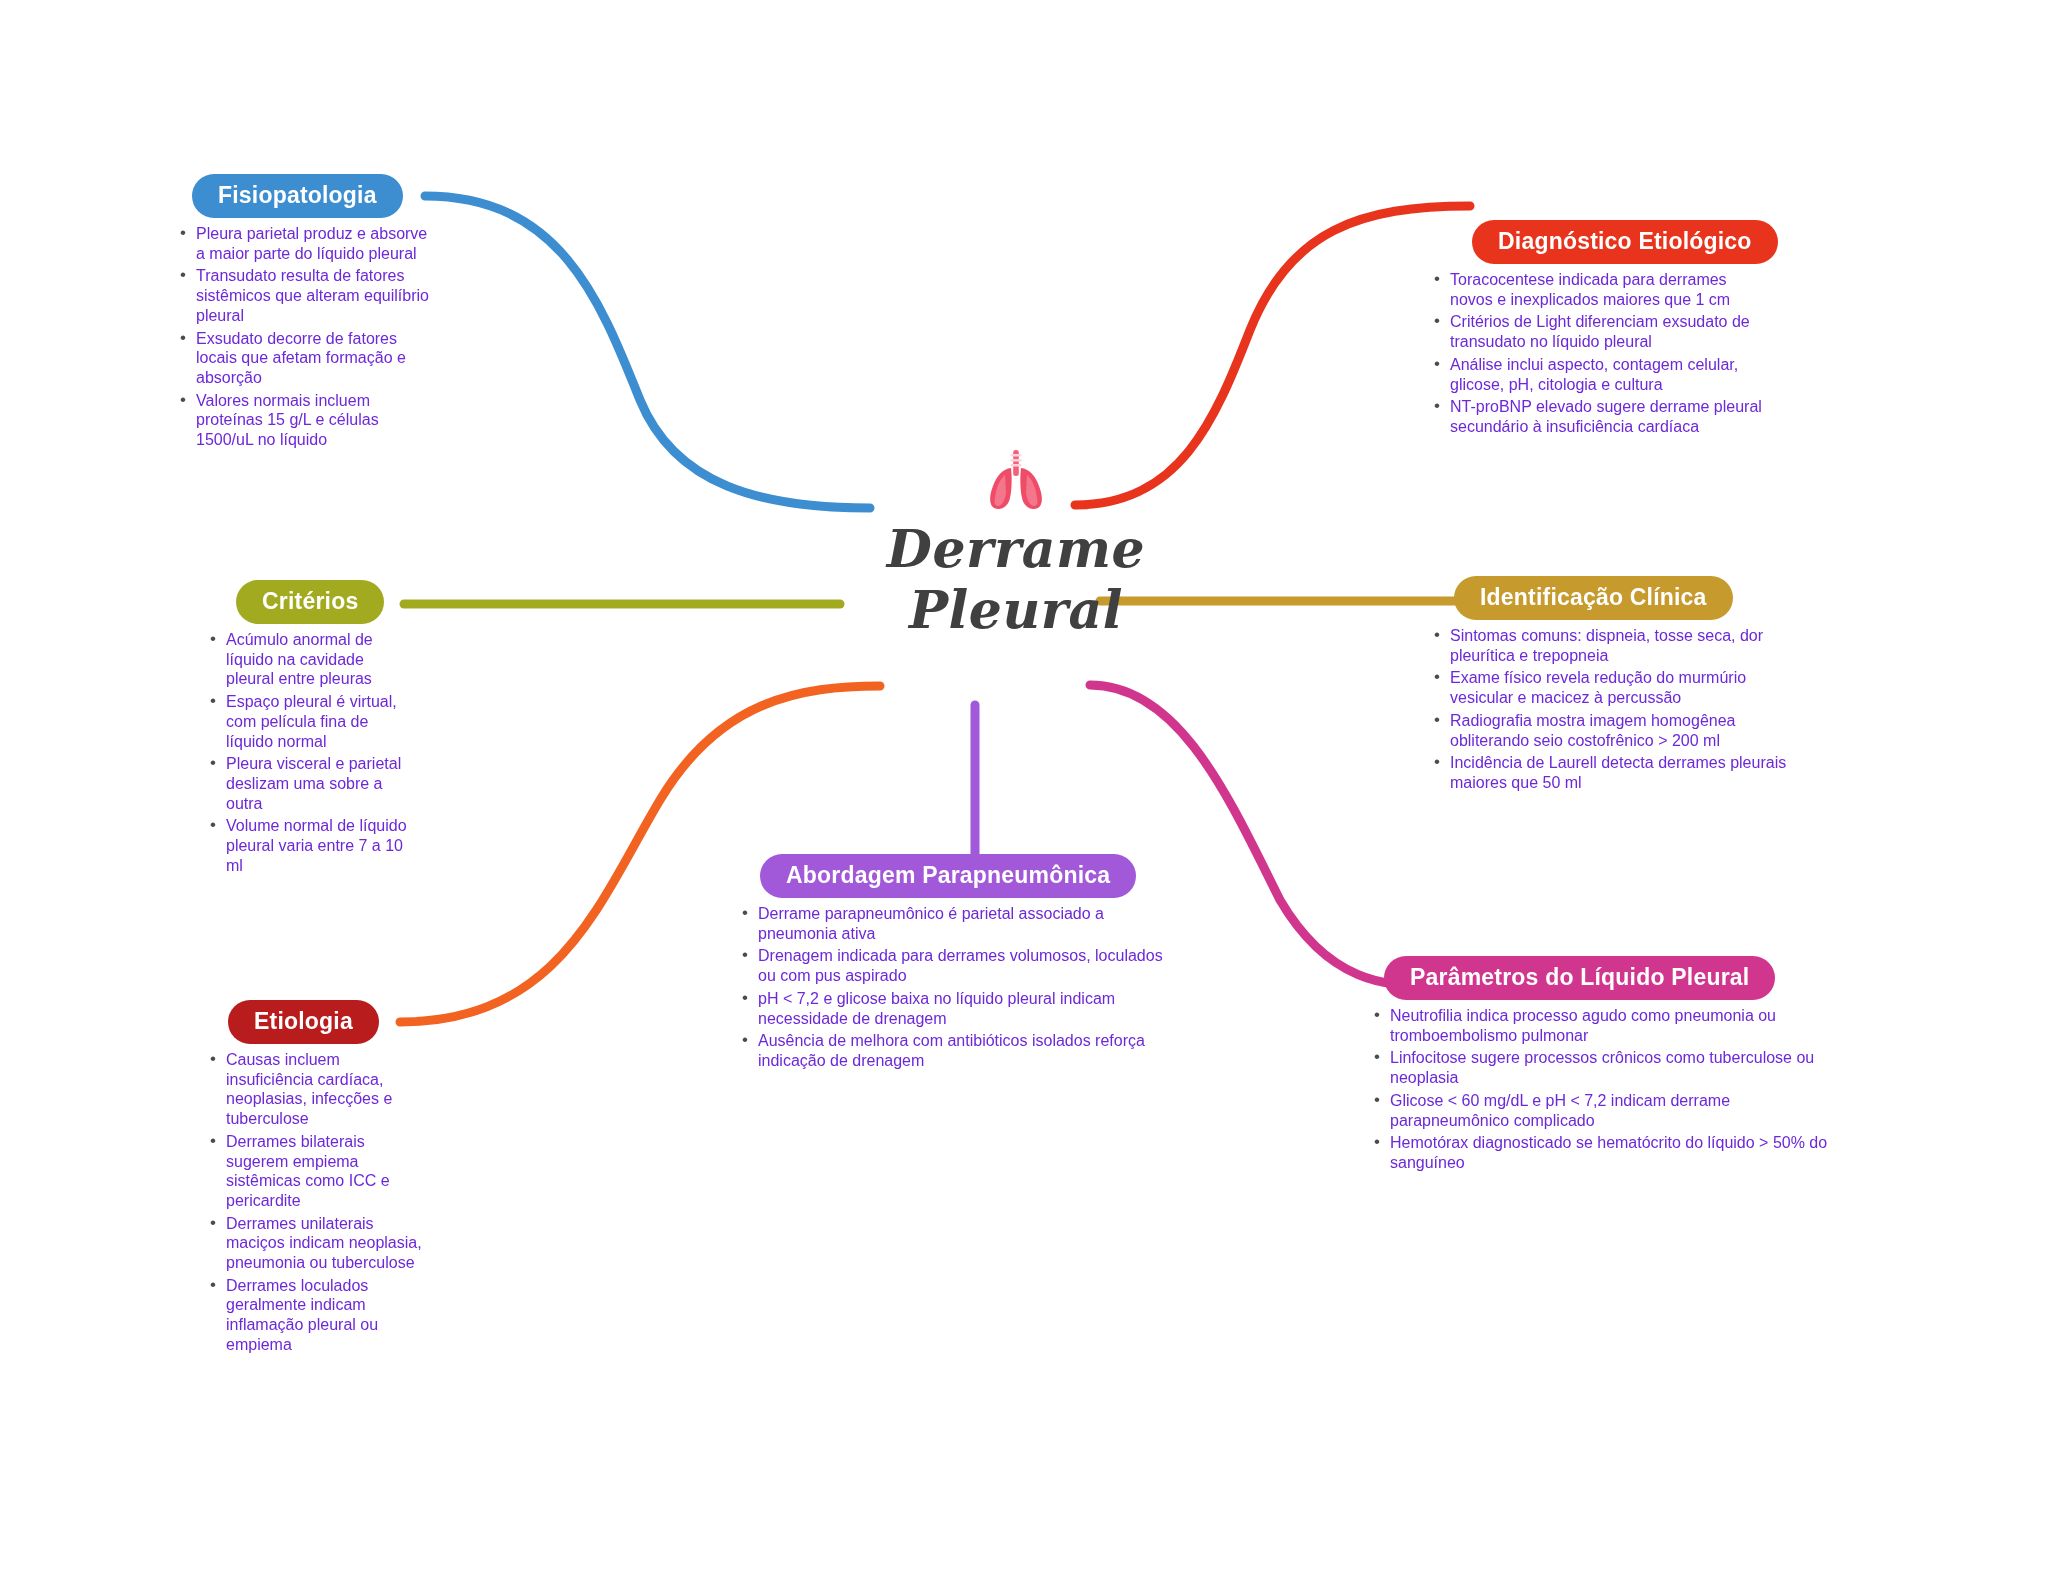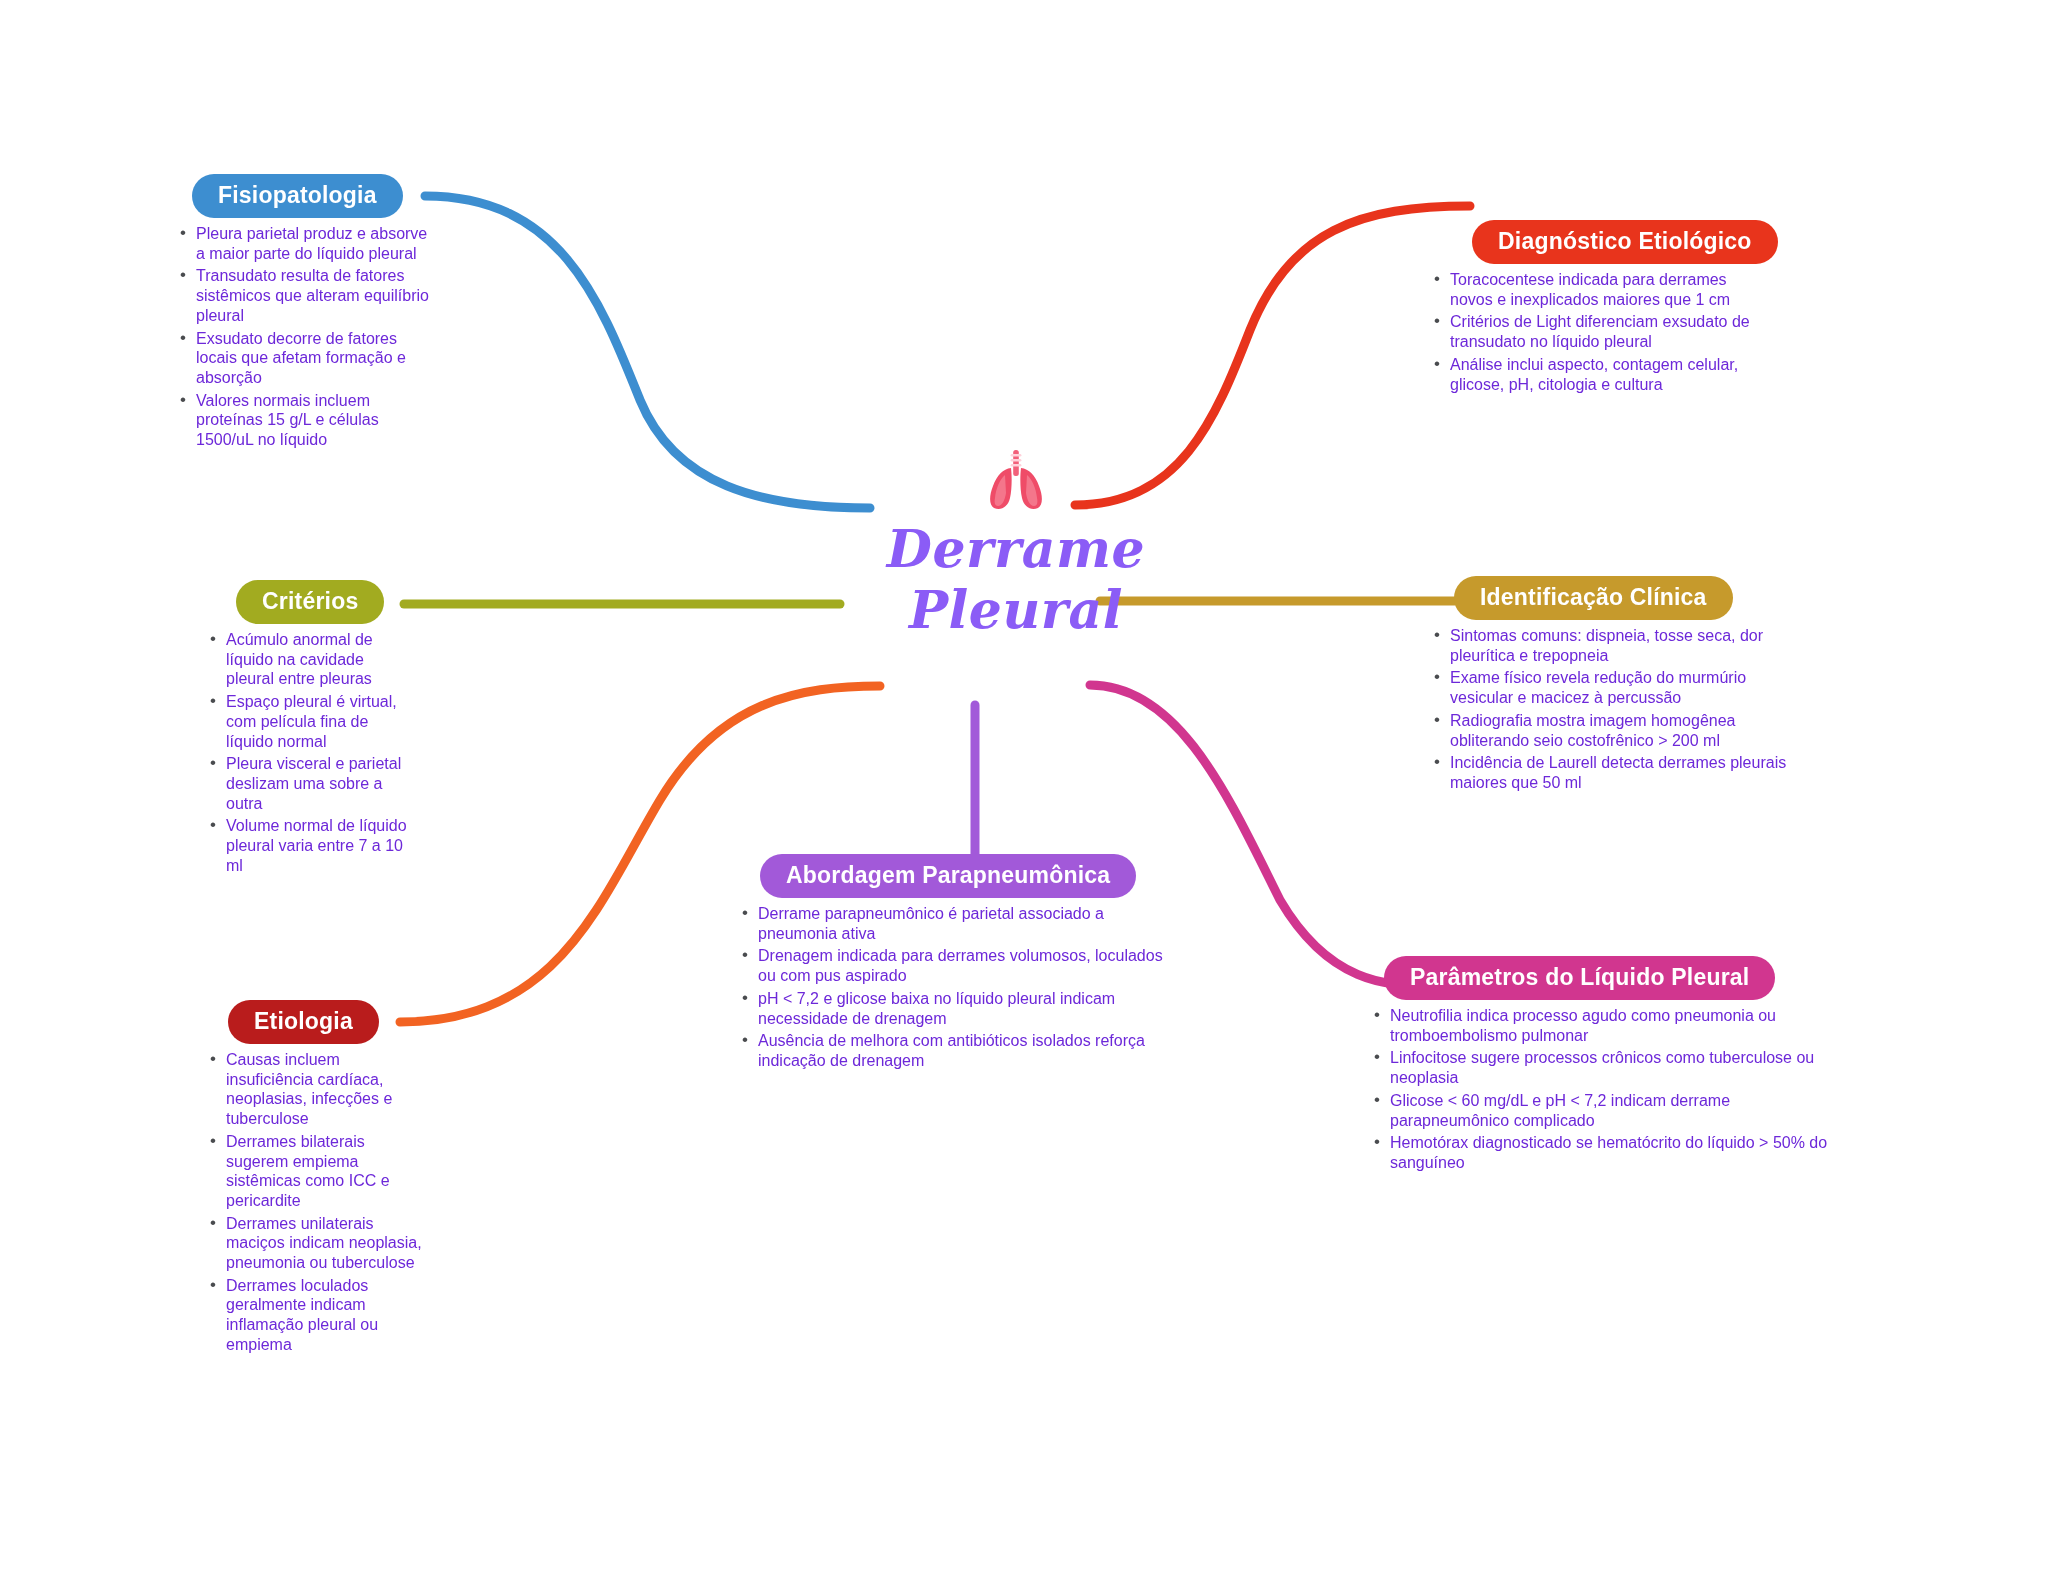--- a/index.html
+++ b/index.html
@@ -44,21 +44,21 @@
     margin: 0 auto 6px auto;
     width: 78px;
     height: 64px;
   }
   .center-title {
     font-family: "DejaVu Serif", serif;
     font-style: italic;
     font-weight: 700;
     font-size: 52px;
     line-height: 1.18;
-    color: #8b5cf6;
+    color: #404040;
     letter-spacing: 0.5px;
     white-space: pre-line;
   }
 
   
   .branch {
     position: absolute;
   }
   .pill {
     display: inline-block;
@@ -198,20 +198,21 @@
   </div>
 
   <div class="branch" id="branch-diagnostico">
     <div class="pill-row left">
       <span class="pill" style="background:#e8341c">Diagnóstico Etiológico</span>
     </div>
     <ul class="bullets w-diag">
       <li>Toracocentese indicada para derrames novos e inexplicados maiores que 1 cm</li>
       <li>Critérios de Light diferenciam exsudato de transudato no líquido pleural</li>
       <li>Análise inclui aspecto, contagem celular, glicose, pH, citologia e cultura</li>
+      <li>NT-proBNP elevado sugere derrame pleural secundário à insuficiência cardíaca</li>
     </ul>
   </div>
 
   <div class="branch" id="branch-identificacao">
     <div class="pill-row left">
       <span class="pill" style="background:#c69a2c">Identificação Clínica</span>
     </div>
     <ul class="bullets w-ident">
       <li>Sintomas comuns: dispneia, tosse seca, dor pleurítica e trepopneia</li>
       <li>Exame físico revela redução do murmúrio vesicular e macicez à percussão</li>

